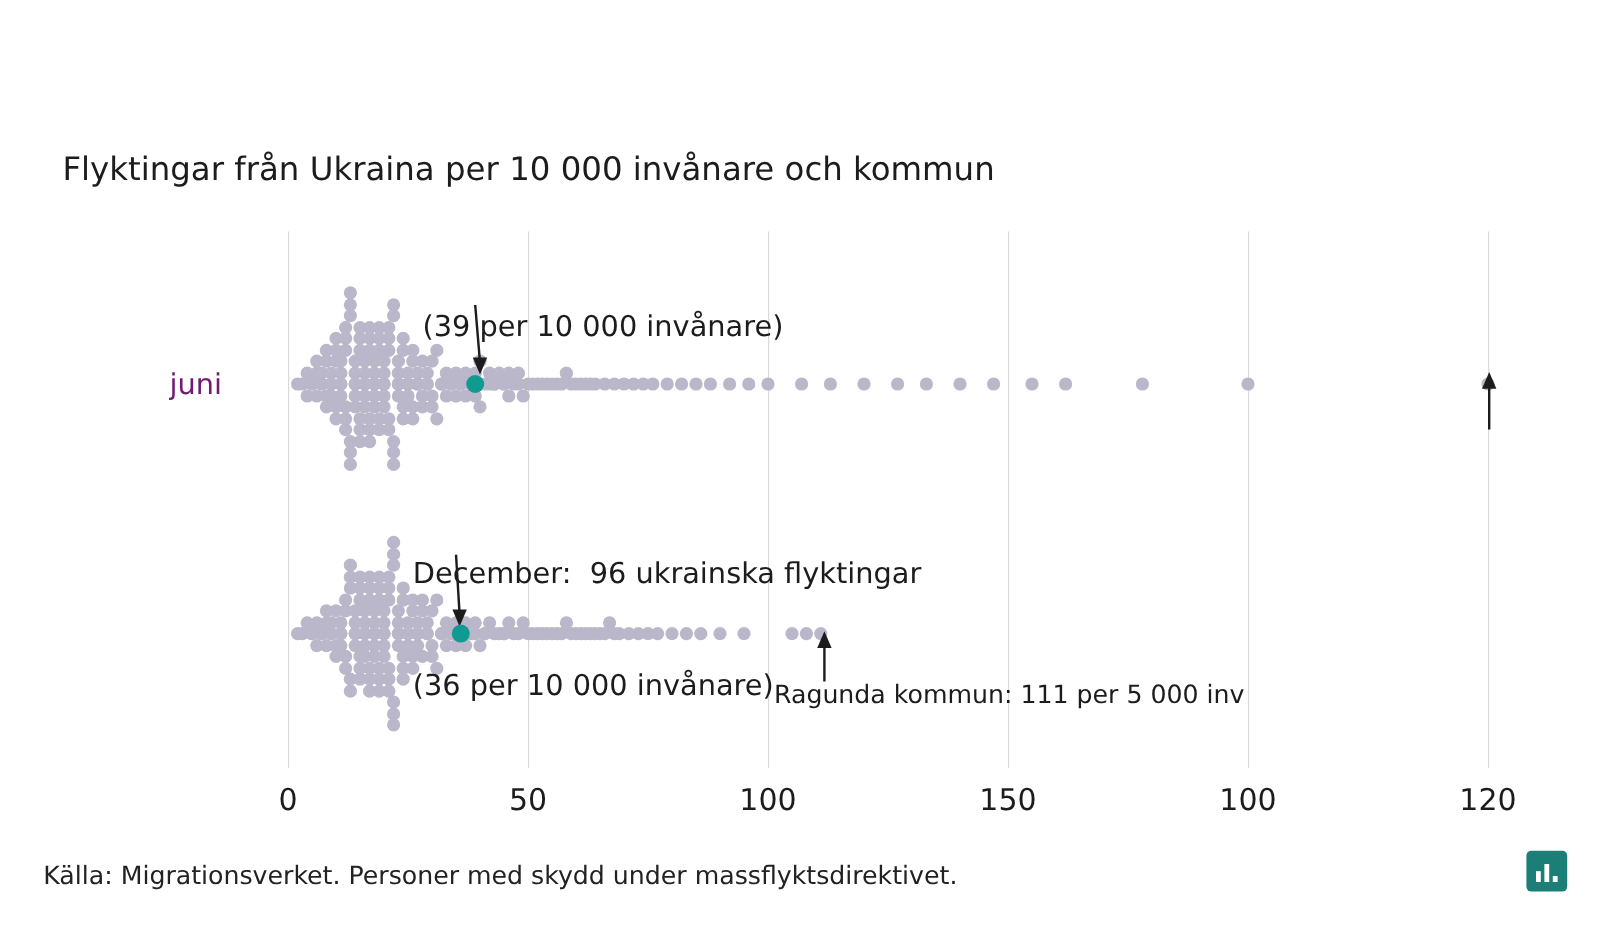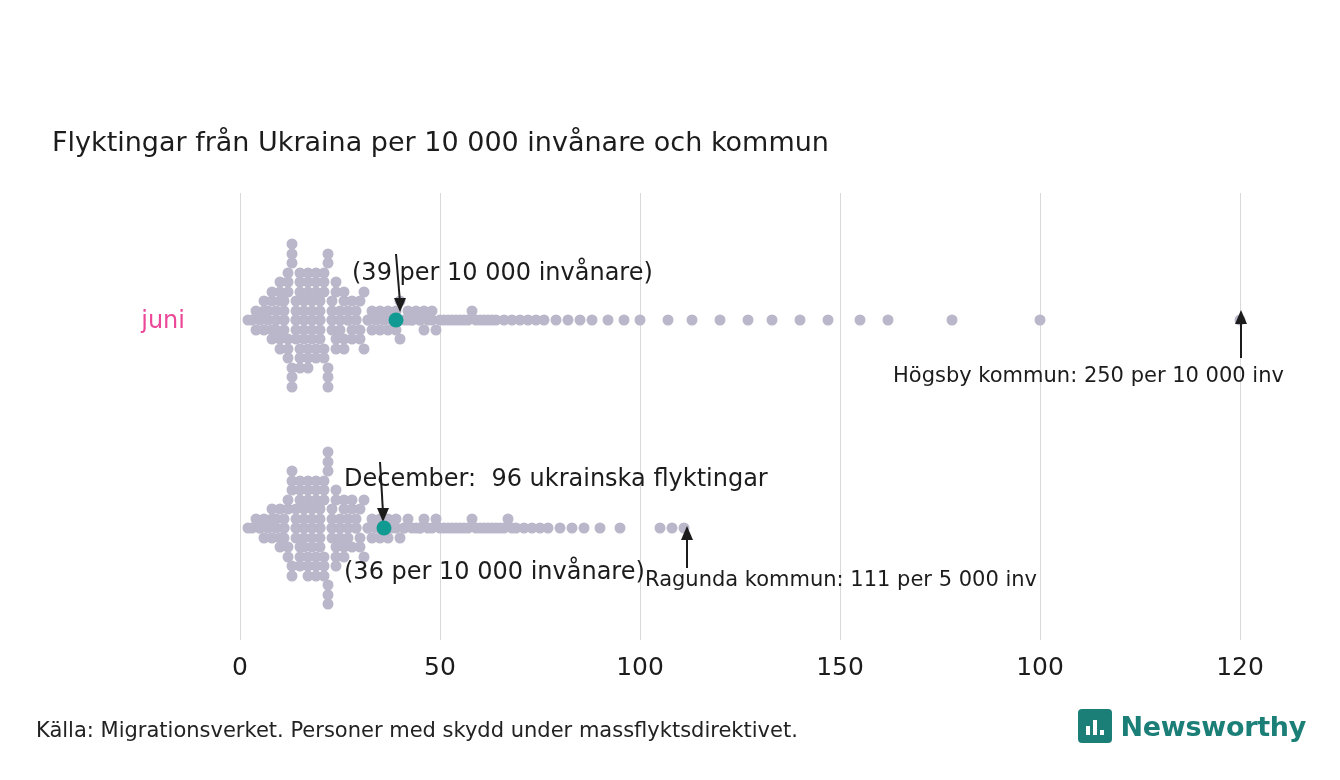--- a/index.html
+++ b/index.html
@@ -56,21 +56,21 @@
     position: absolute;
     top: 652px;
     font-size: 25px;
     color: #1c1c1c;
     transform: translateX(-50%);
     white-space: nowrap;
   }
   .ylabel {
     position: absolute;
     font-size: 24px;
-    color: #ec4899;
+    color: #701a75;
     white-space: nowrap;
     text-align: right;
   }
   .dot {
     position: absolute;
     width: 11px;
     height: 11px;
     border-radius: 50%;
     background: #b9b7c9;
     transform: translate(-50%, -50%);
@@ -545,36 +545,34 @@
 
   <div class="annot" style="left:344px; top:402px;">
     <div>December:  96 ukrainska flyktingar</div>
     <div>(36 per 10 000 invånare)</div>
   </div>
   <svg class="arrow" style="left:366px; top:462px;" width="40" height="64">
     <line x1="14" y1="0" x2="17" y2="50" stroke="#1c1c1c" stroke-width="2"></line>
     <polygon points="17,60 11,46 23,46" fill="#1c1c1c"></polygon>
   </svg>
 
-  <div class="annot small" style="left:893px; top:362px;">Högsby kommun: 250 per 10 000 inv</div>
   <svg class="arrow" style="left:1228px; top:308px;" width="26" height="52">
     <line x1="13" y1="50" x2="13" y2="8" stroke="#1c1c1c" stroke-width="2"></line>
     <polygon points="13,2 7,16 19,16" fill="#1c1c1c"></polygon>
   </svg>
 
   <div class="annot small" style="left:645px; top:566px;">Ragunda kommun: 111 per 5 000 inv</div>
   <svg class="arrow" style="left:674px; top:524px;" width="26" height="46">
     <line x1="13" y1="44" x2="13" y2="10" stroke="#1c1c1c" stroke-width="2"></line>
     <polygon points="13,2 7,16 19,16" fill="#1c1c1c"></polygon>
   </svg>
 
   <div class="footer-note">Källa: Migrationsverket. Personer med skydd under massflyktsdirektivet.</div>
 
   <div class="brand">
     <div class="brand-mark">
         <i></i>
         <i></i>
         <i></i>
       </div>
-    <div class="brand-name">Newsworthy</div>
   </div>
 
 </div>
 
 </body></html>

